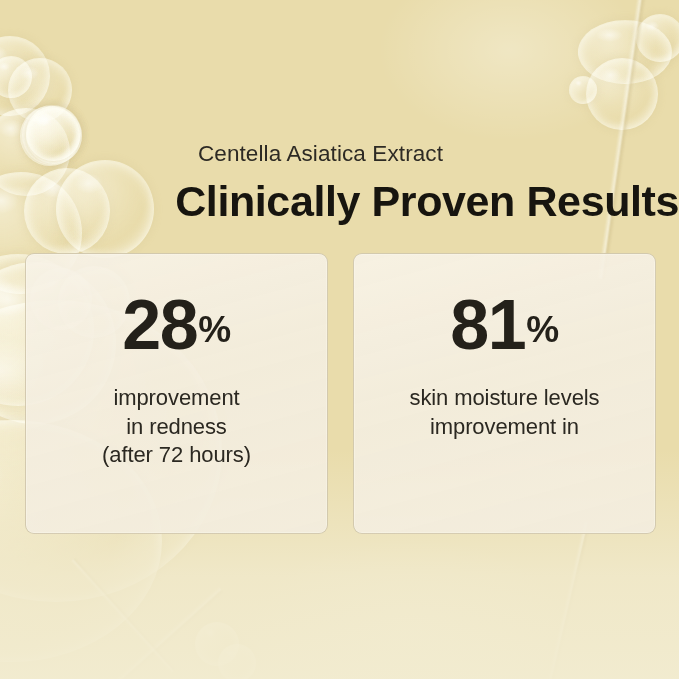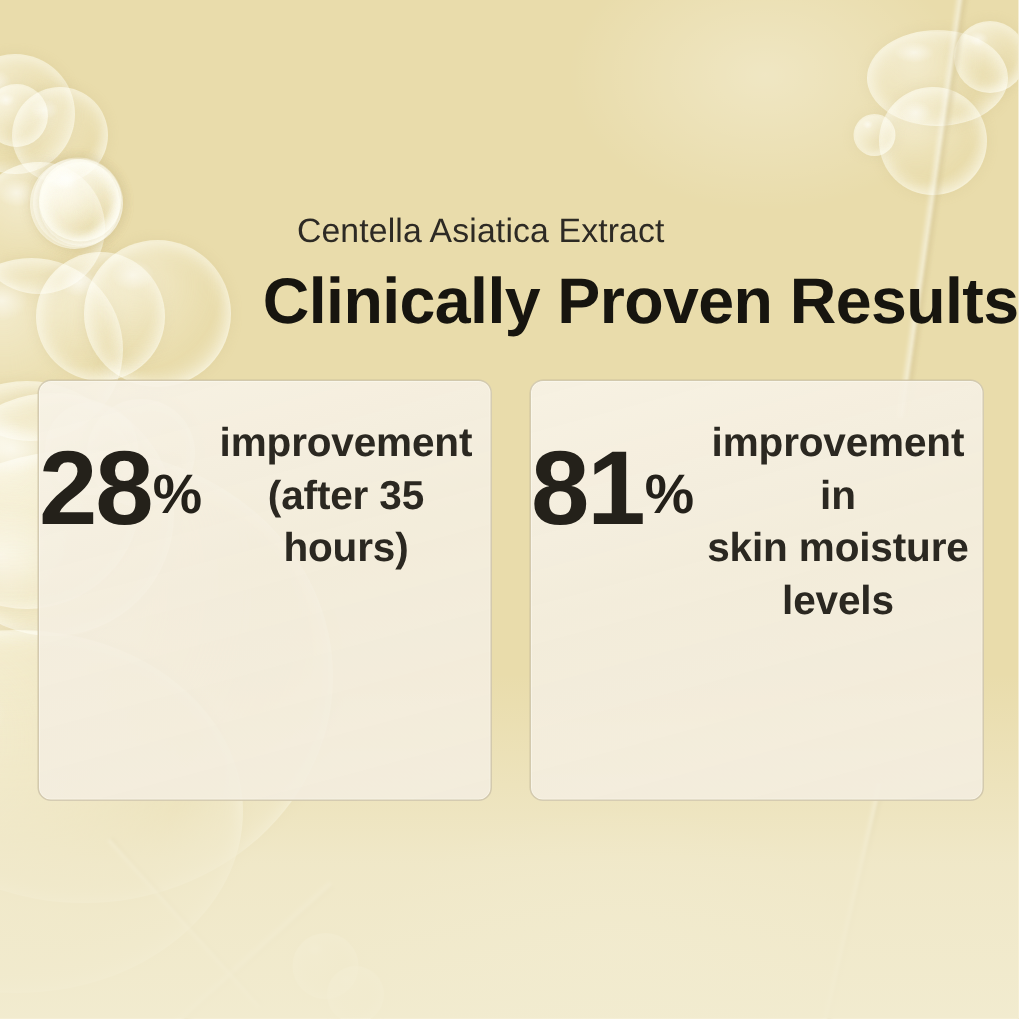--- a/index.html
+++ b/index.html
@@ -142,22 +142,22 @@
     flex-direction: column;
     align-items: center;
     overflow: hidden;
   }
 
   .card-inner {
     position: relative;
     z-index: 2;
     width: 100%;
     display: flex;
-    flex-direction: row;
-    align-items: flex-start;
+    flex-direction: column;
+    align-items: center;
   }
 
   .stat {
     margin-top: 36px;
     display: flex;
     align-items: flex-start;
     justify-content: center;
     line-height: 1;
     color: #24211a;
   }
@@ -172,22 +172,22 @@
     font-size: 37px;
     font-weight: 700;
     margin-top: 21px;
     margin-left: 1px;
     letter-spacing: -0.5px;
   }
 
   .desc {
     margin-top: 24px;
     text-align: center;
-    font-size: 27px;
-    font-weight: 700;
+    font-size: 22px;
+    font-weight: 400;
     line-height: 1.30;
     color: #2b2821;
     letter-spacing: -0.1px;
   }
 
   .desc span { display: block; }
 </style>
 </head>
 <body>
 
@@ -242,33 +242,34 @@
     <div class="cards">
 
       <div class="card">
         <div class="card-inner">
           <div class="stat">
             <span class="stat-number">28</span>
             <span class="stat-unit">%</span>
           </div>
           <div class="desc">
             <span>improvement</span>
-            <span>(after 35 hours)</span>
+            <span>in redness</span>
+            <span>(after 72 hours)</span>
           </div>
         </div>
       </div>
 
       <div class="card">
         <div class="card-inner">
           <div class="stat">
             <span class="stat-number">81</span>
             <span class="stat-unit">%</span>
           </div>
           <div class="desc">
+            <span>skin moisture levels</span>
             <span>improvement in</span>
-            <span>skin moisture levels</span>
           </div>
         </div>
       </div>
 
     </div>
   </div>
 </div>
 
 </body></html>

